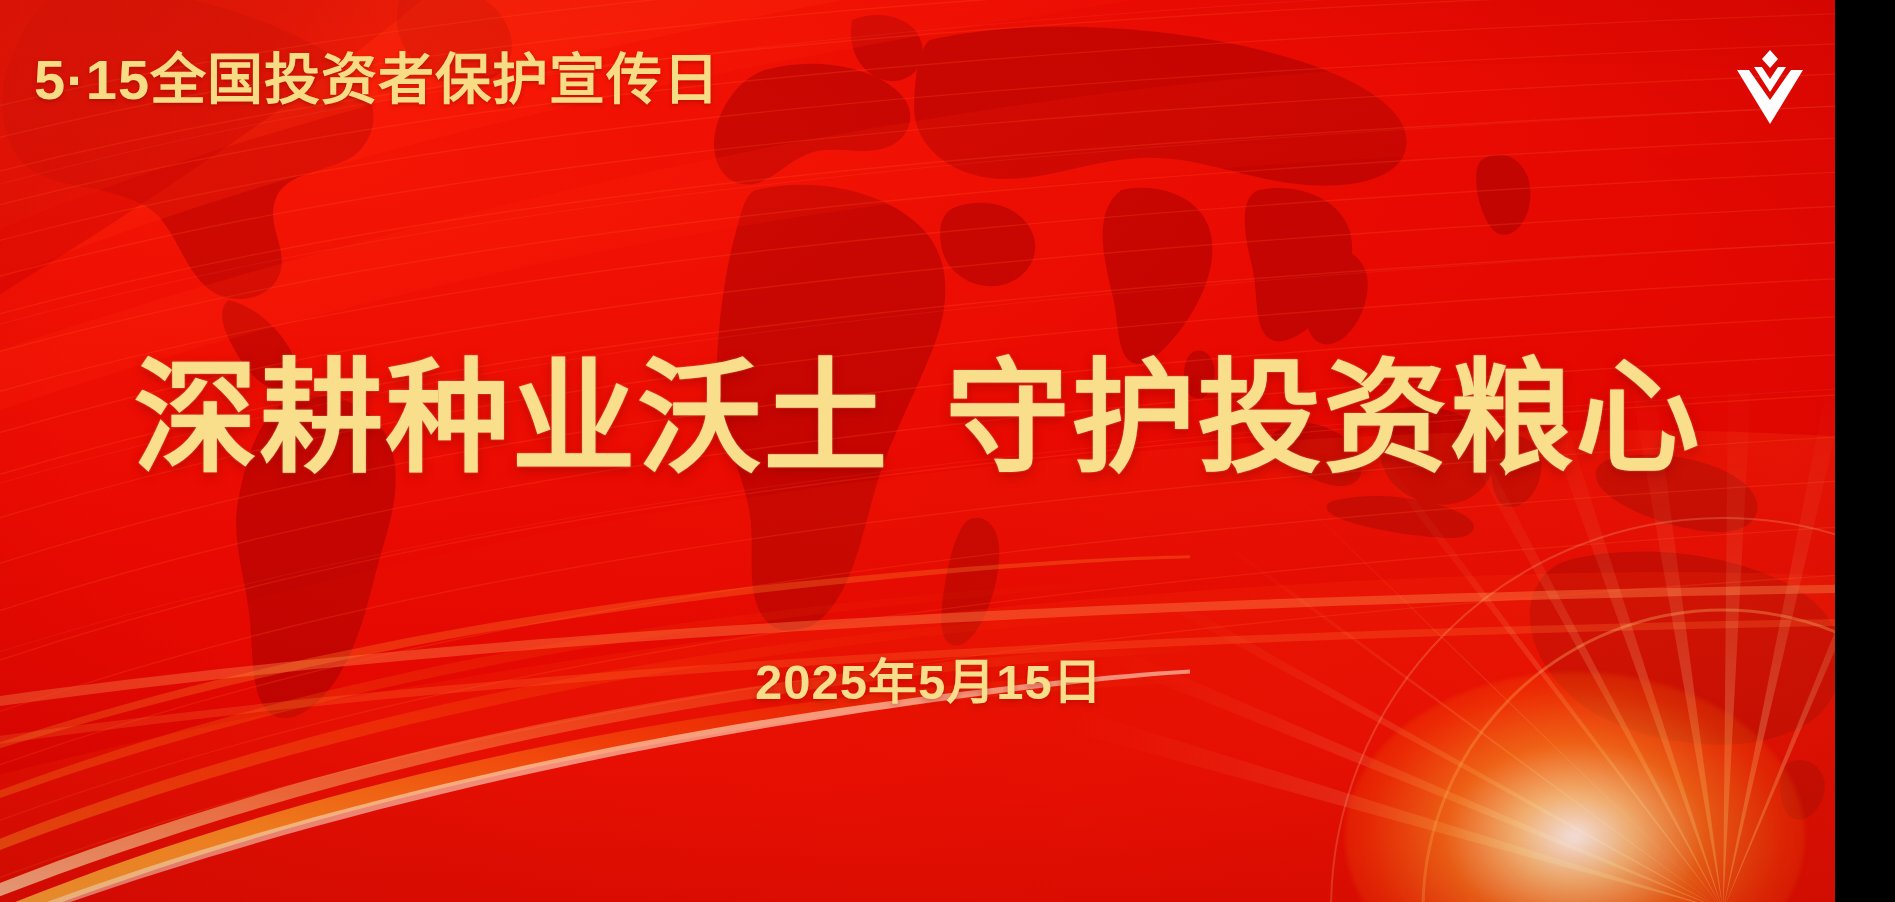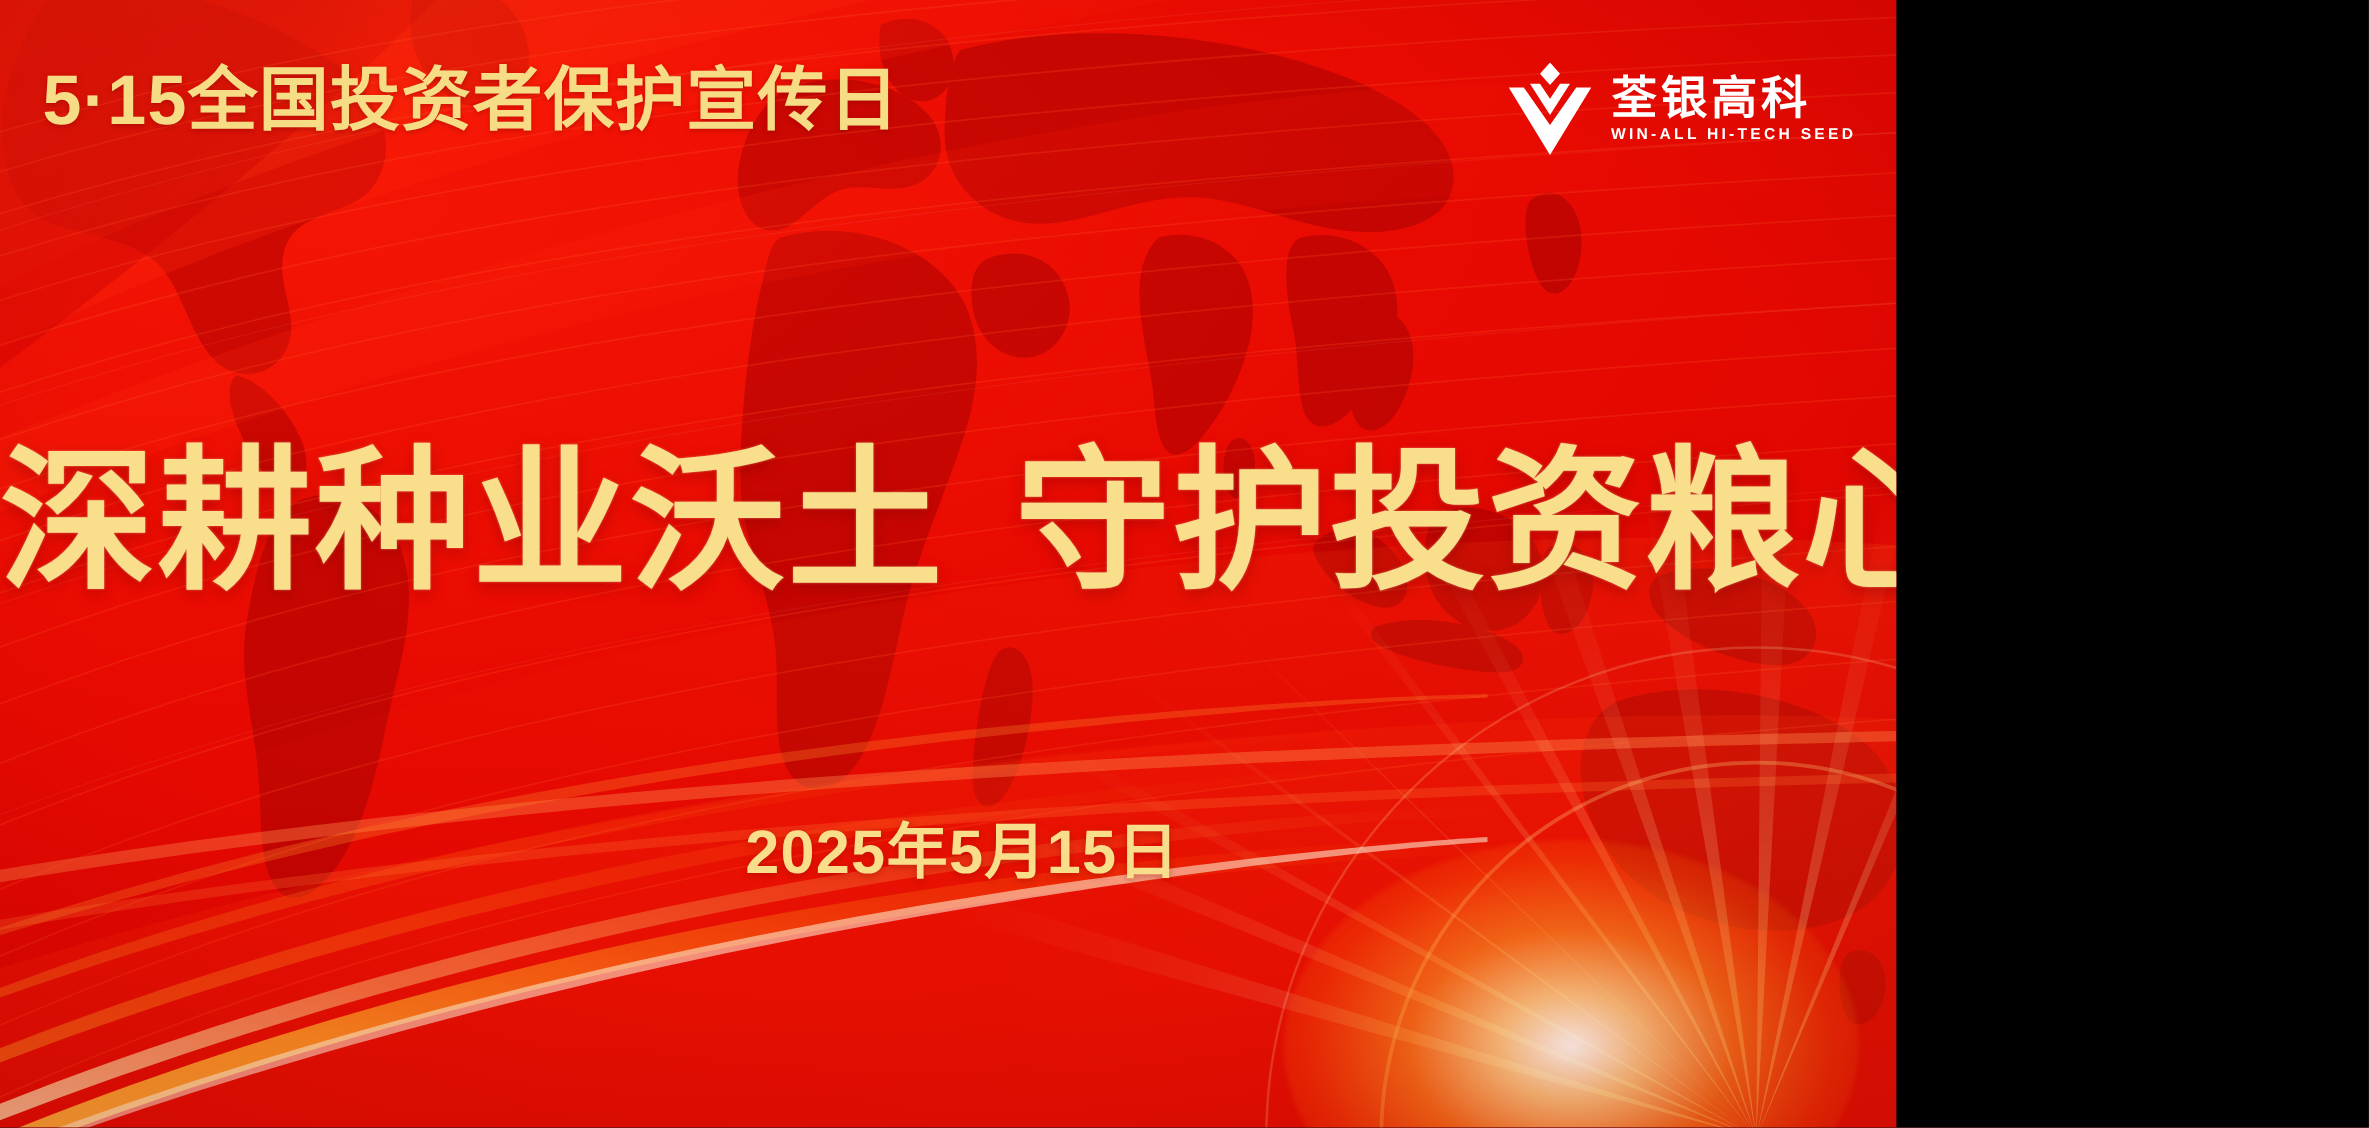--- a/index.html
+++ b/index.html
@@ -8,21 +8,21 @@
     padding: 0;
     background: #000;
   }
   body {
     font-family: "Liberation Sans", "DejaVu Sans", sans-serif;
   }
 
   
   #banner {
     position: relative;
-    width: 1517px;
+    width: 1835px;
     height: 902px;
     overflow: hidden;
     background: #E00000;
     user-select: none;
   }
 
   
   .bg-base {
     position: absolute;
     inset: 0;
@@ -426,24 +426,20 @@
           <g fill="#FFFFFF">
 
             <polygon points="33,0 41,9 33,18 25,9"></polygon>
 
             <polygon points="0,20 12,20 33,50 54,20 66,20 33,74"></polygon>
 
             <polygon points="17,17 25,17 33,29 41,17 49,17 33,42"></polygon>
           </g>
         </svg>
       </span>
-      <span class="logo-words">
-        <span class="logo-cn">荃银高科</span>
-        <span class="logo-en">WIN-ALL HI-TECH SEED</span>
-      </span>
     </div>
 
     <div class="slogan">
       <span>深耕种业沃土</span><span class="gap"></span><span>守护投资粮心</span>
     </div>
 
     <div class="date">2025年5月15日</div>
 
   </div>
 </div>

